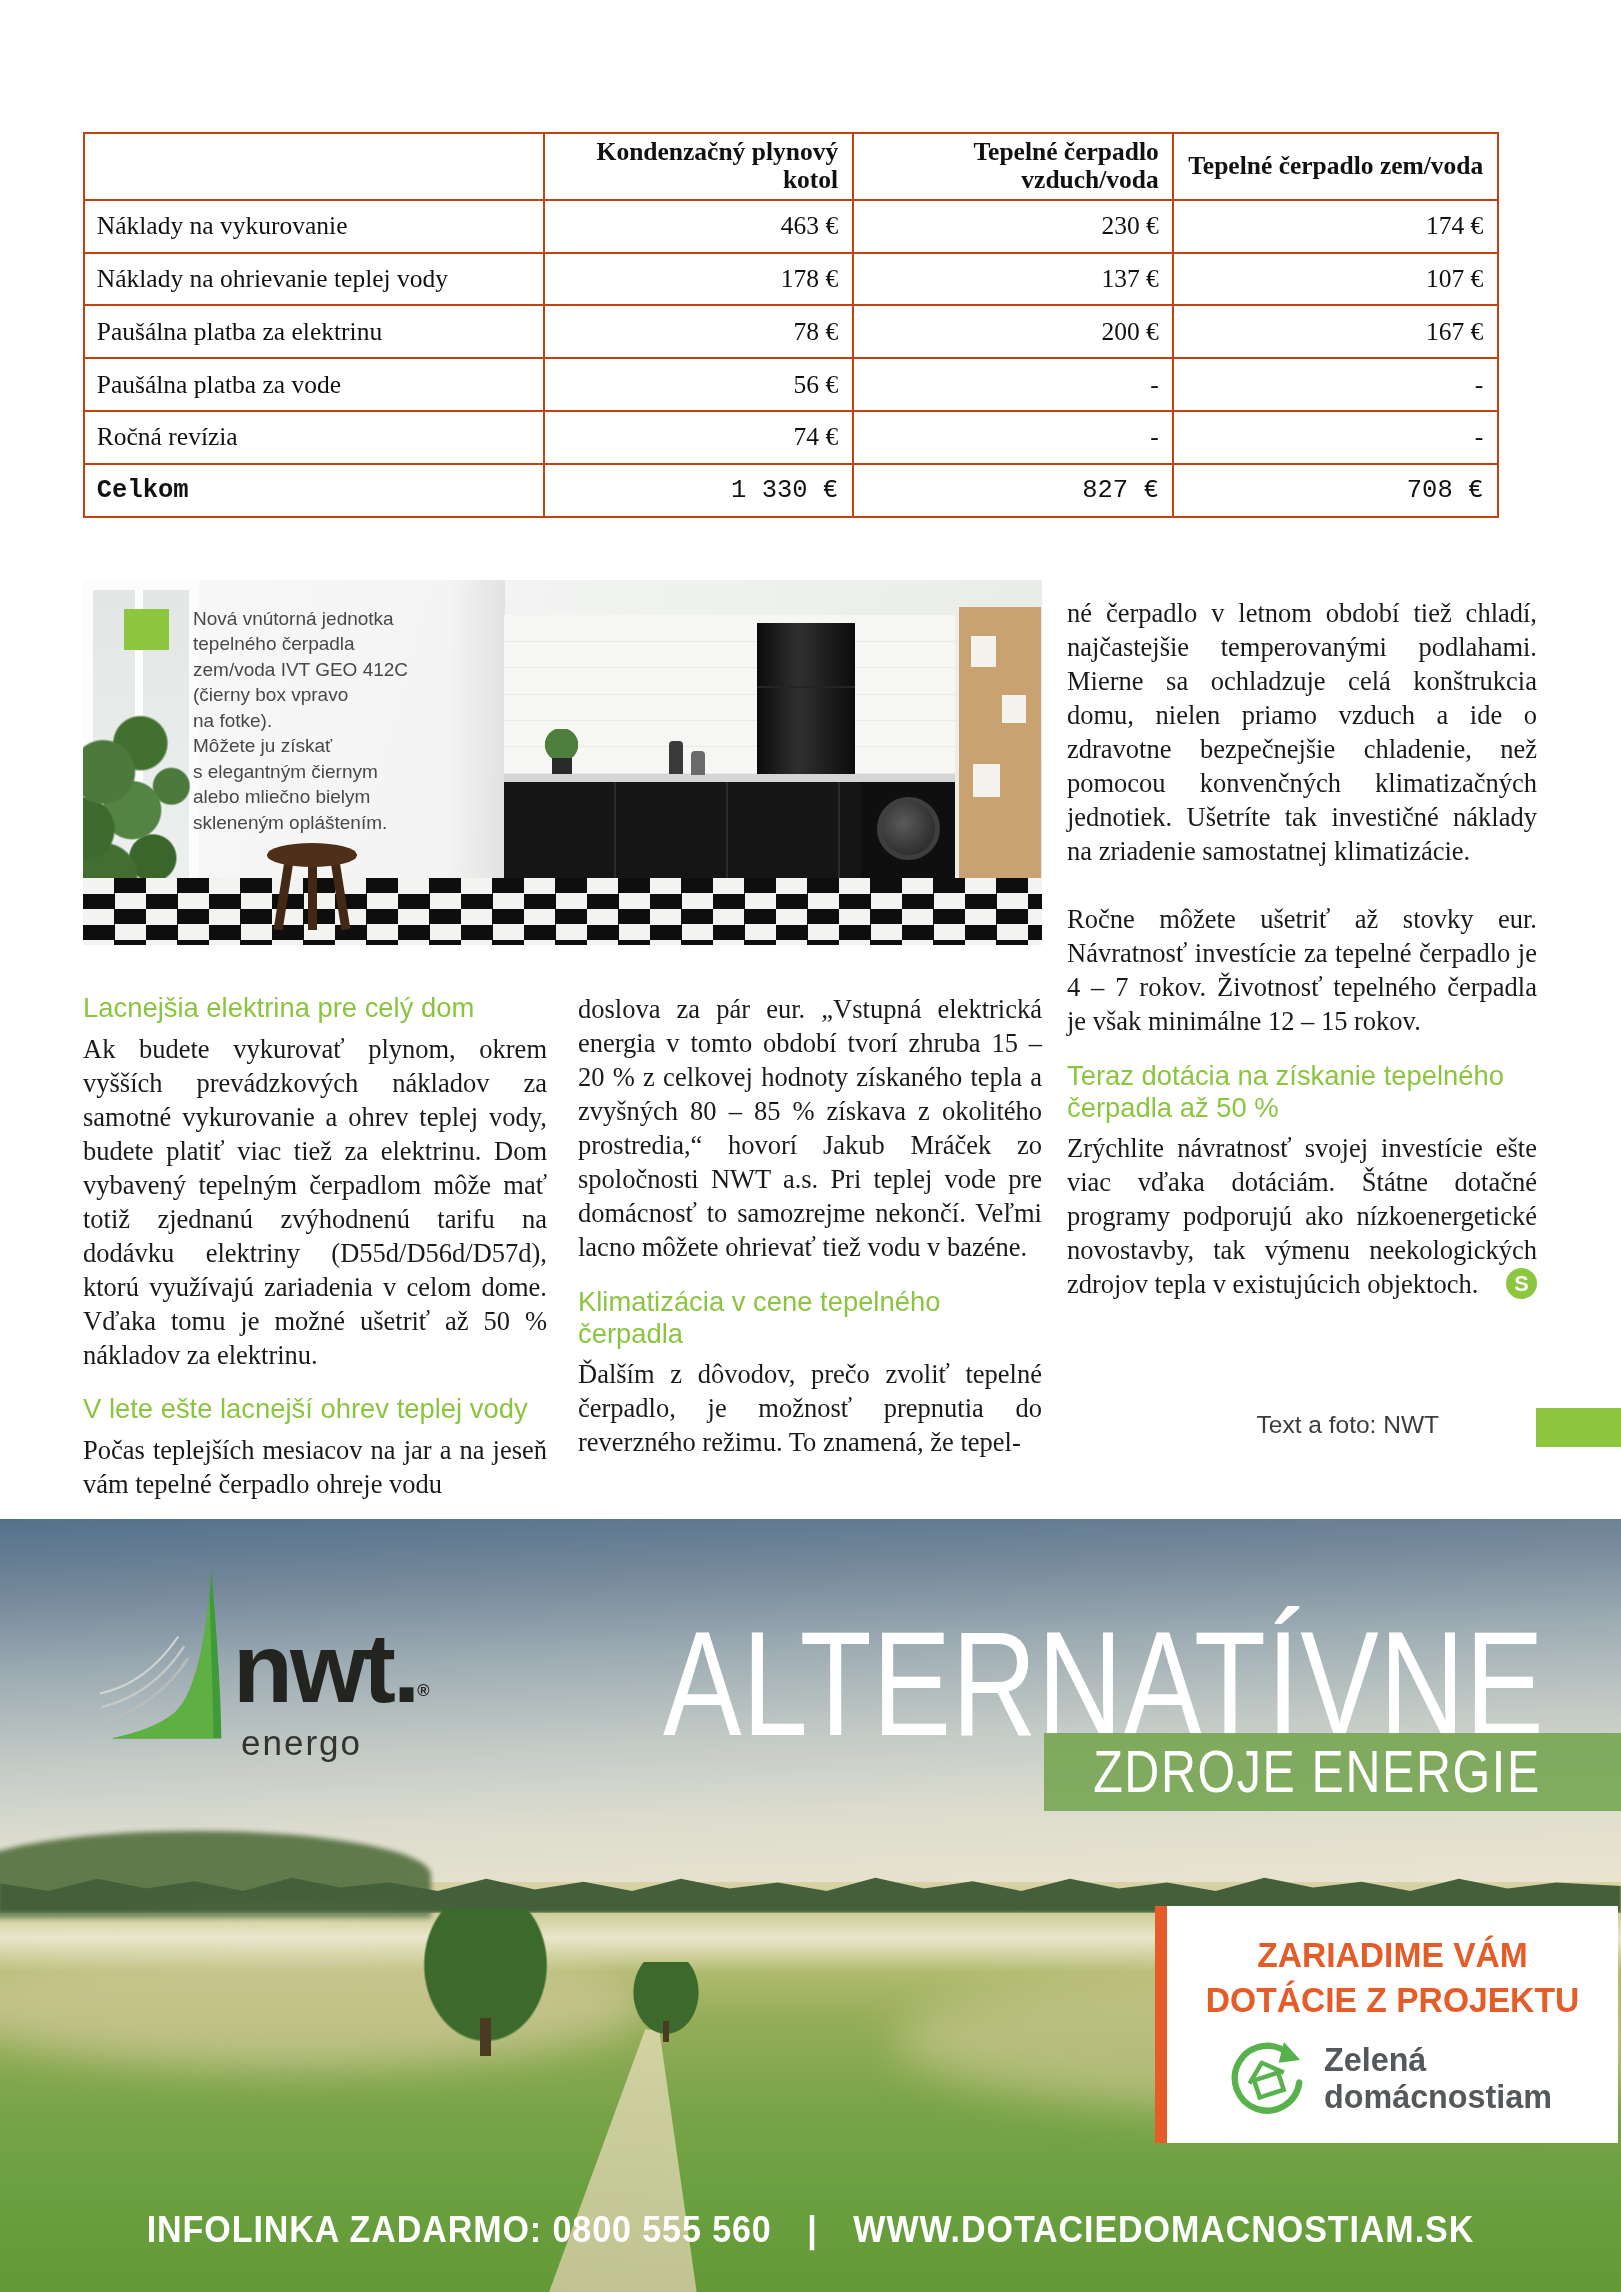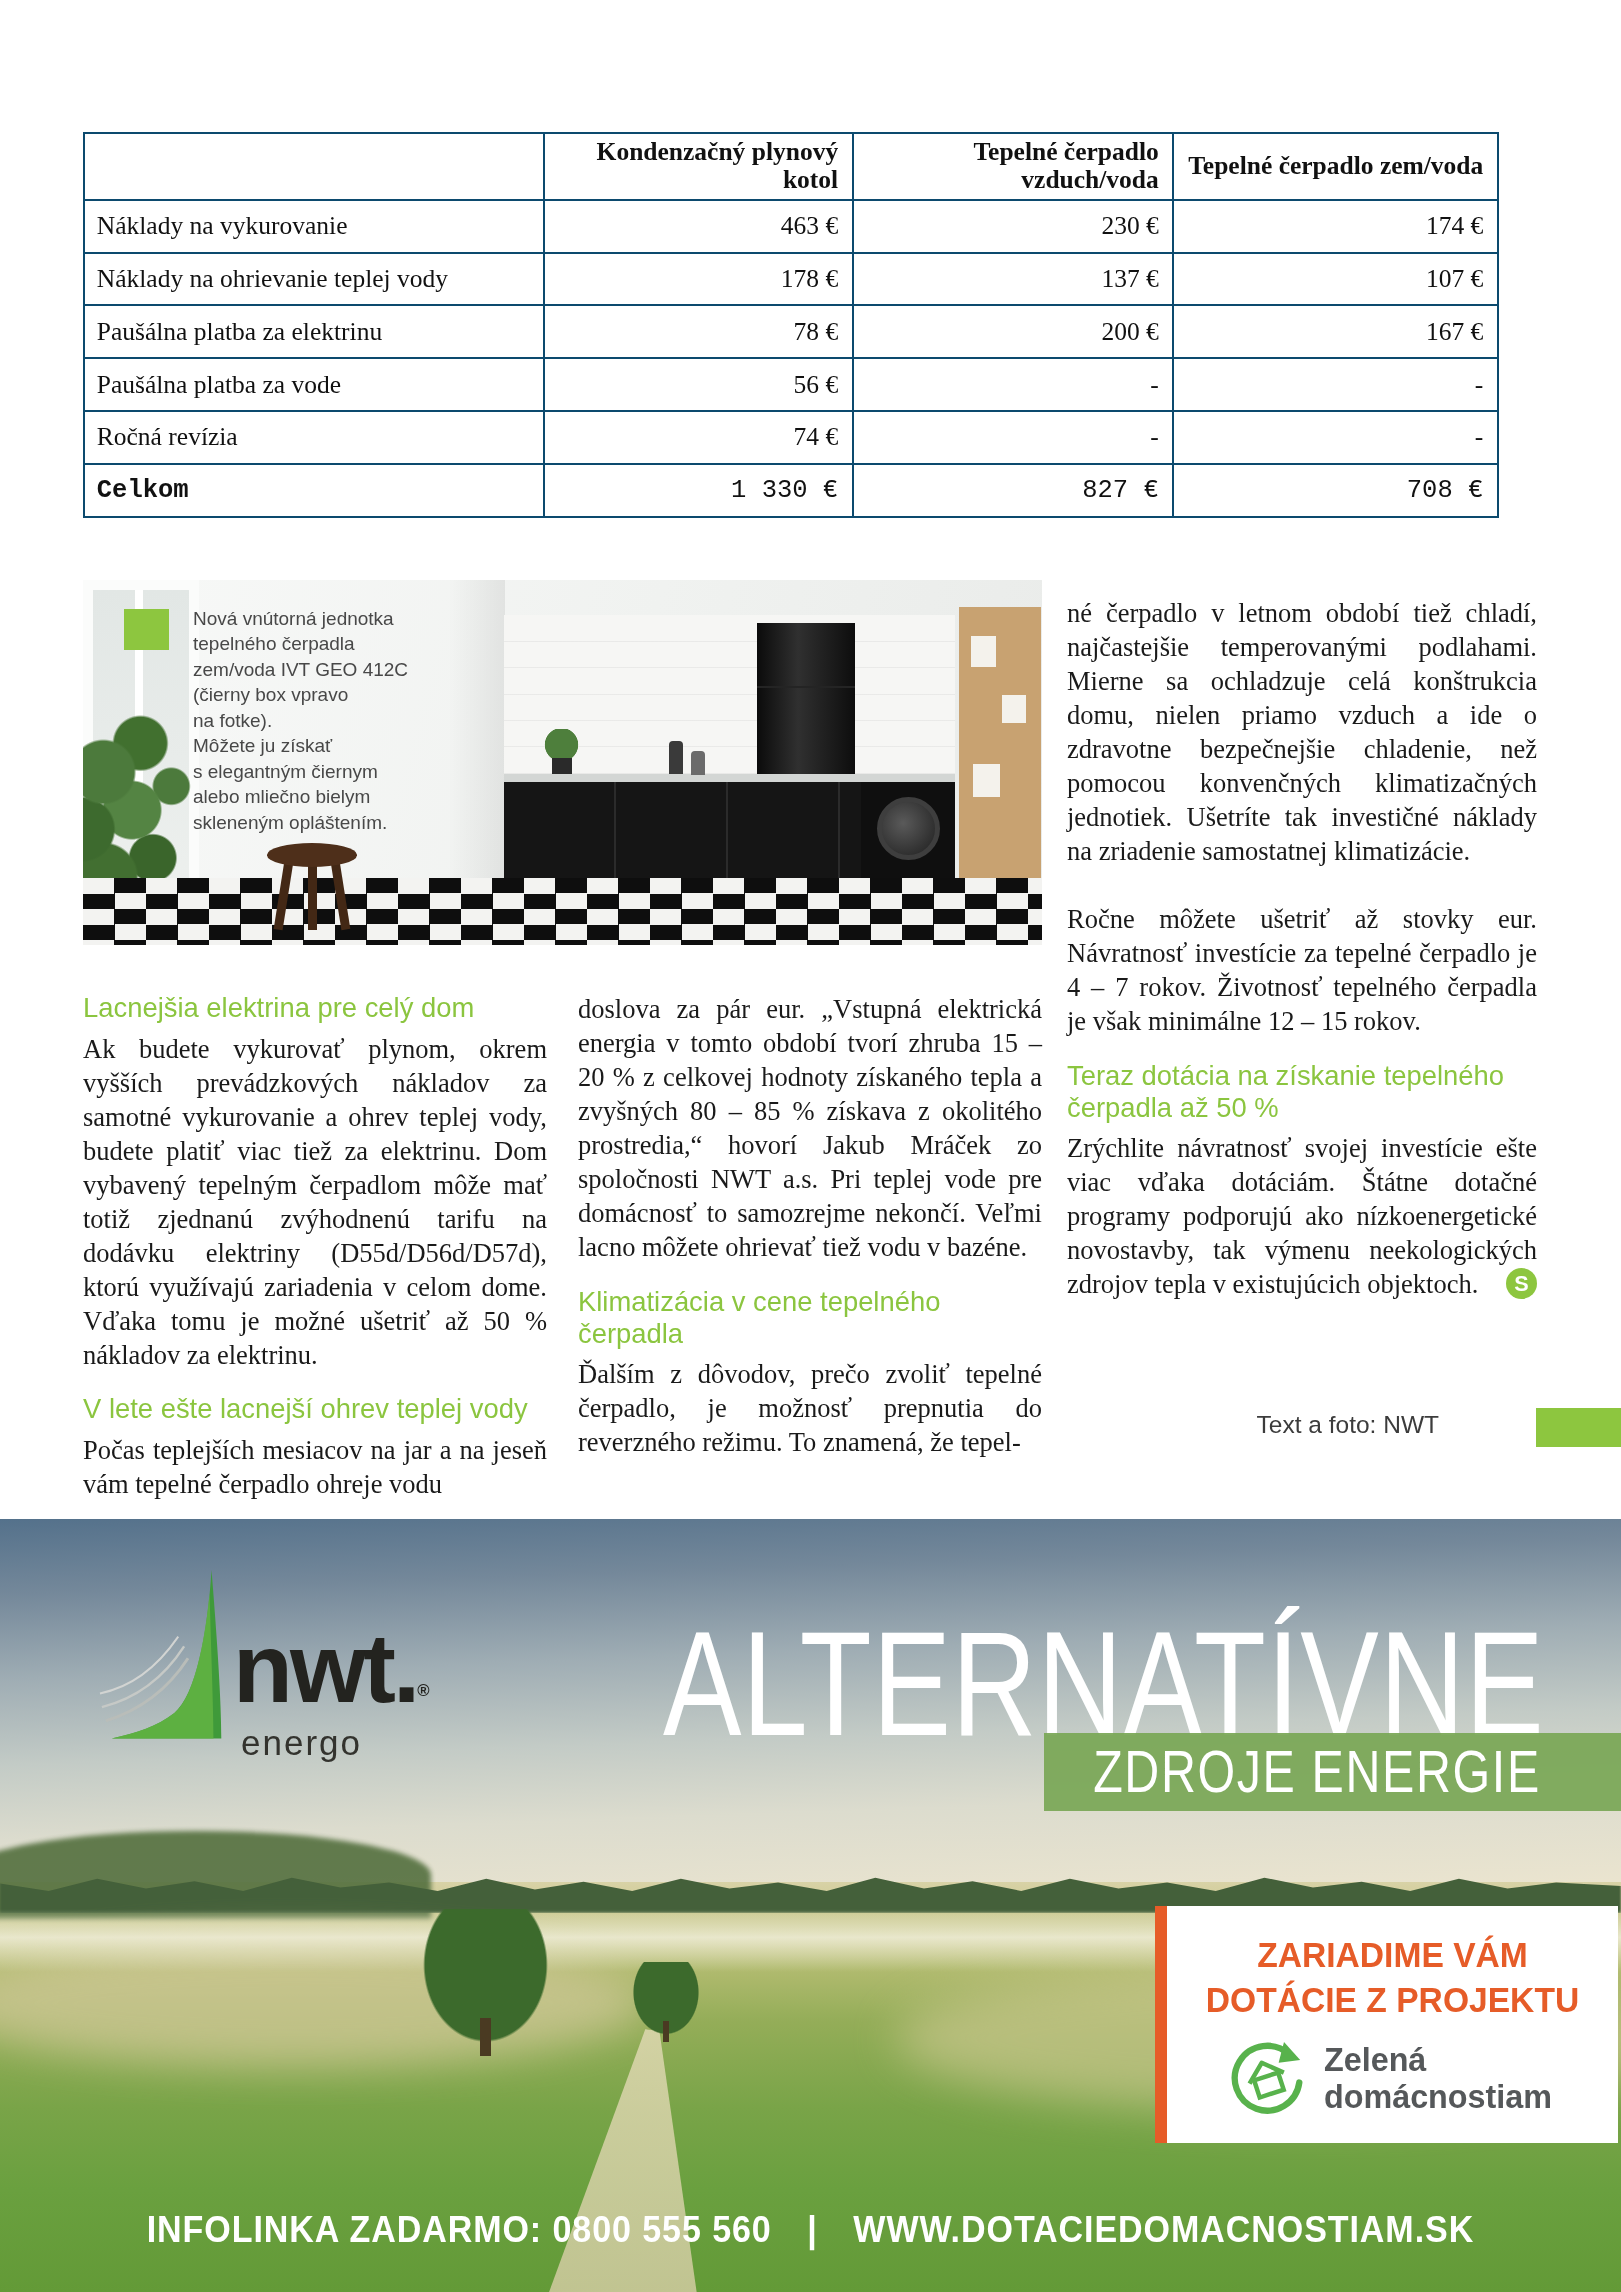--- a/index.html
+++ b/index.html
@@ -2,21 +2,21 @@
 <html><head>
 <meta charset="utf-8">
 <style>
   html,body{margin:0;padding:0;background:#ffffff;}
   .page{position:relative;width:1621px;height:2293px;background:#fff;overflow:hidden;
         font-family:"Liberation Serif",serif;color:#1a1a1a;}
 
   
   .cost-table{position:absolute;left:83px;top:132px;width:1416px;border-collapse:collapse;
               font-size:25.5px;color:#111;}
-  .cost-table th,.cost-table td{border:2px solid #0c4a6e;padding:3.9px 13.7px;vertical-align:middle;}
+  .cost-table th,.cost-table td{border:2px solid #c2410c;padding:3.9px 13.7px;vertical-align:middle;}
   .cost-table th{font-weight:bold;text-align:right;line-height:1.12;height:55px;}
   .cost-table td{height:43px;}
   .cost-table td.lbl{text-align:left;padding-left:11.8px;}
   .cost-table td.val{text-align:right;}
   .cost-table tr.total td{font-weight:bold;font-family:Liberation Mono, monospace;}
   .cost-table tr.total td.val{font-weight:normal;}
 
   
   .photo{position:absolute;left:83px;top:580px;width:959px;height:365px;overflow:hidden;
          background:linear-gradient(105deg,#f8f9f8 0%,#f0f2f0 55%,#e9ebe9 100%);}

